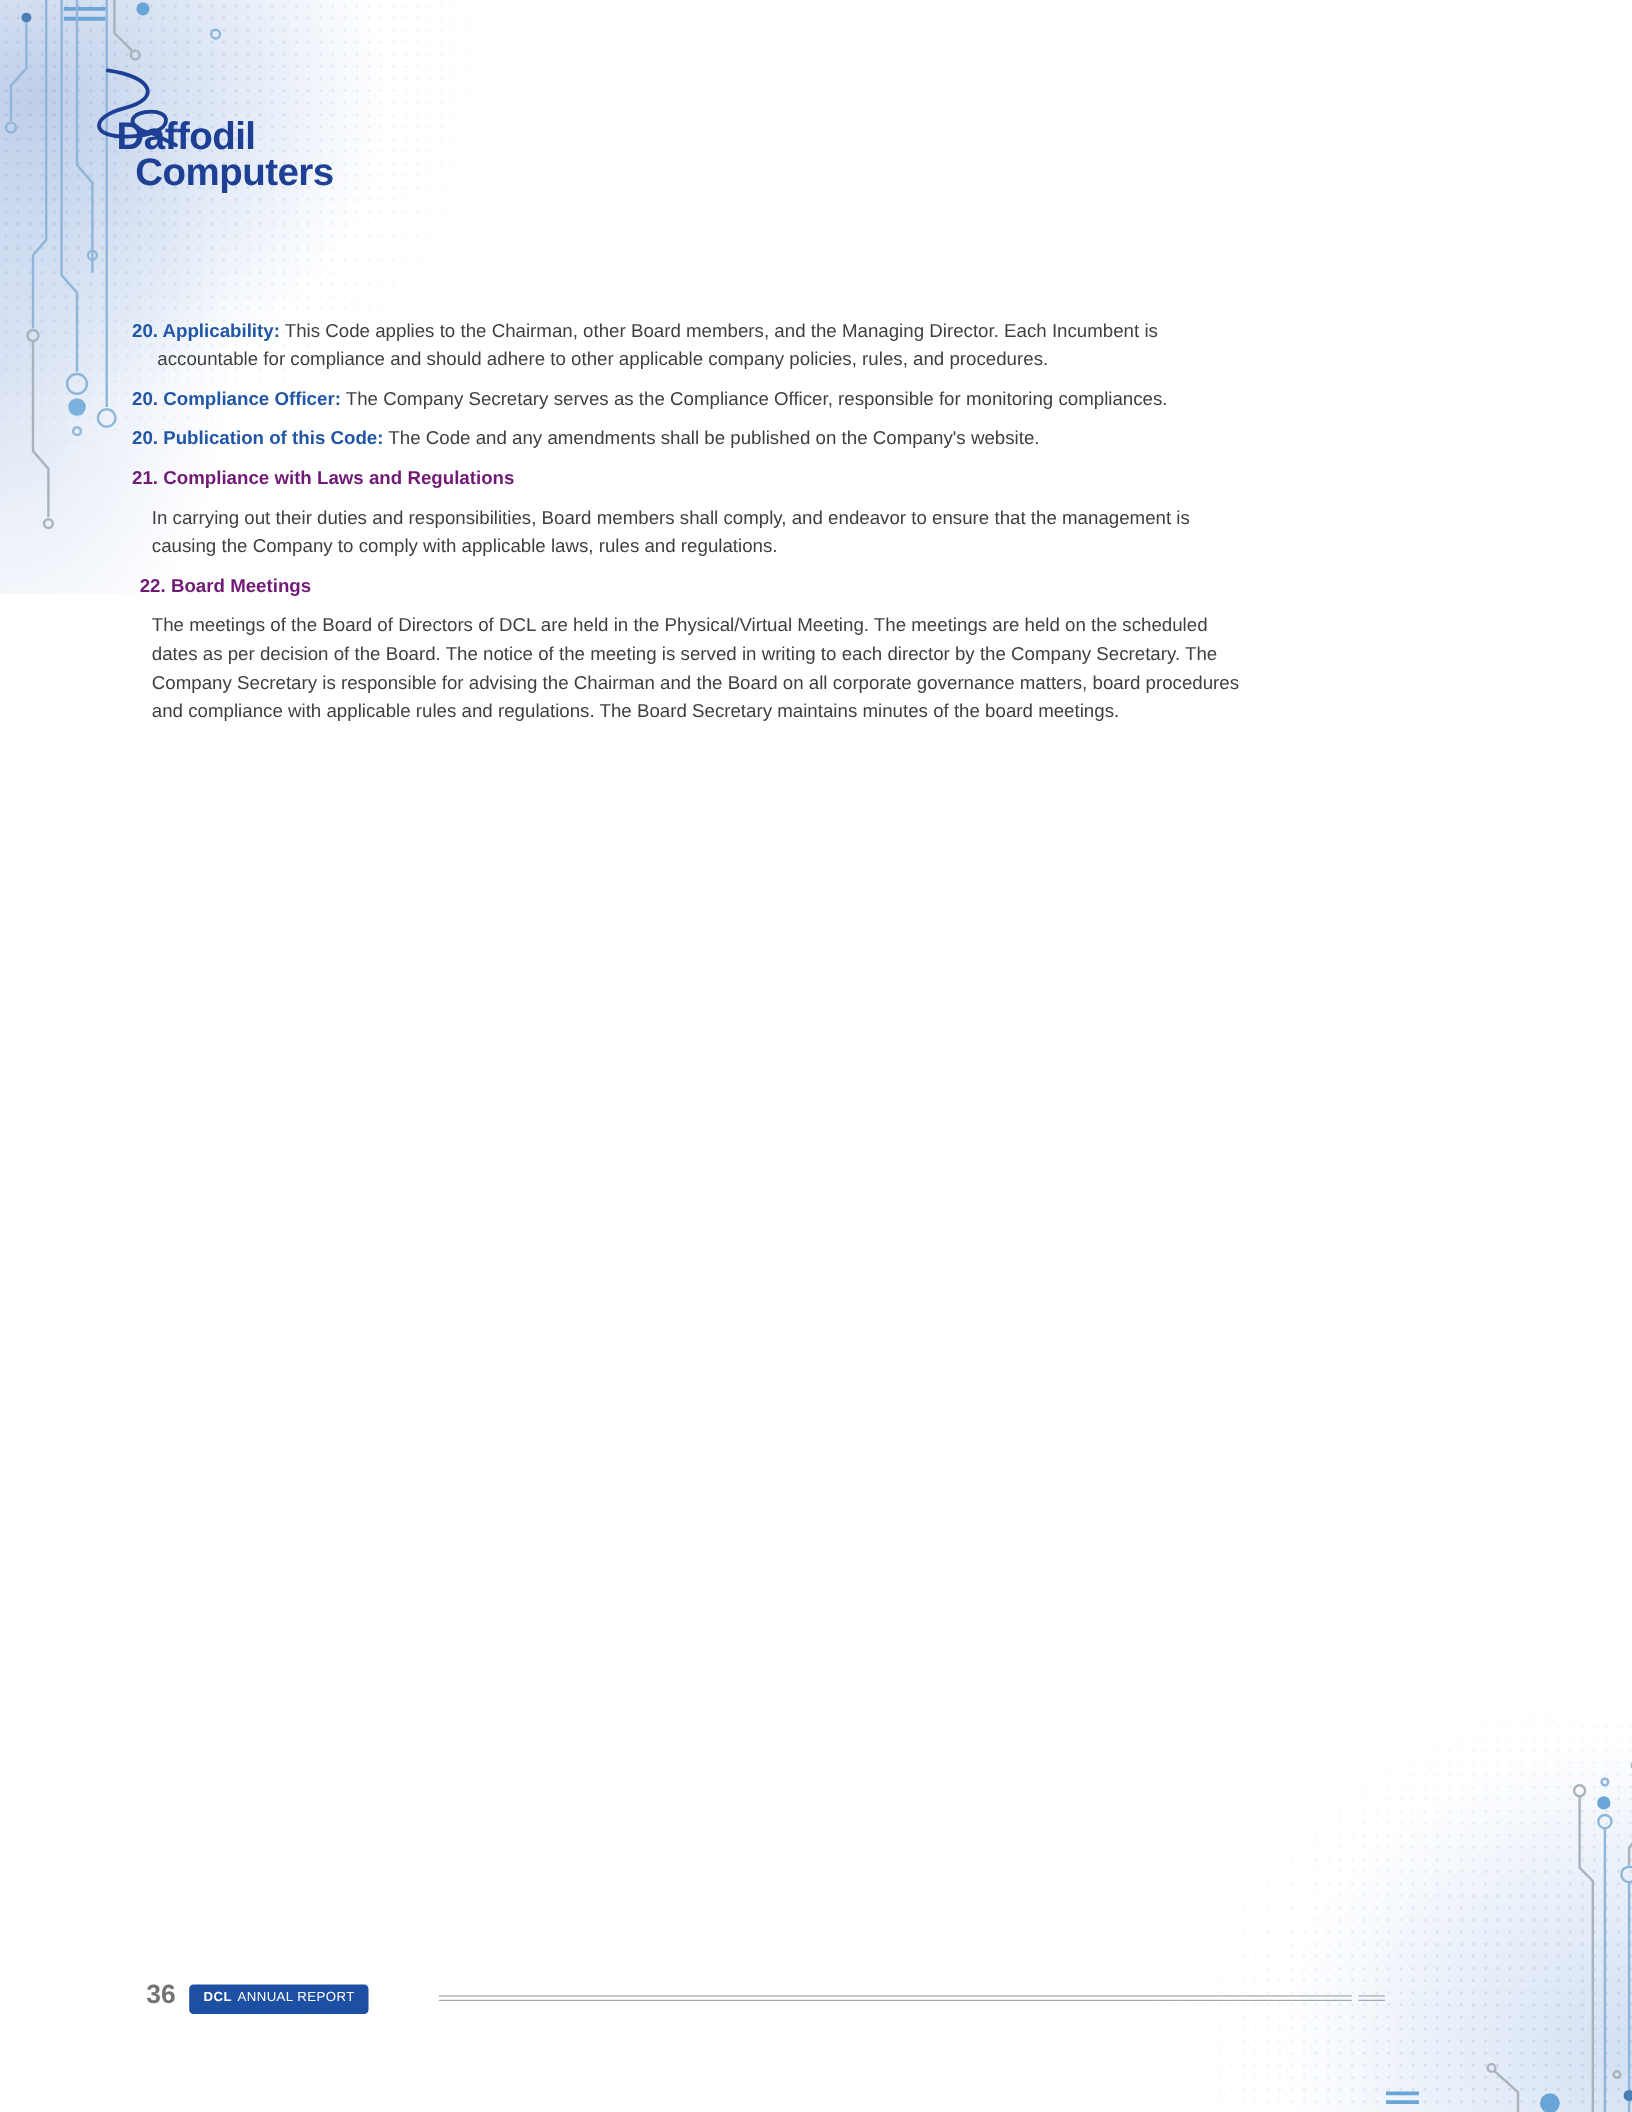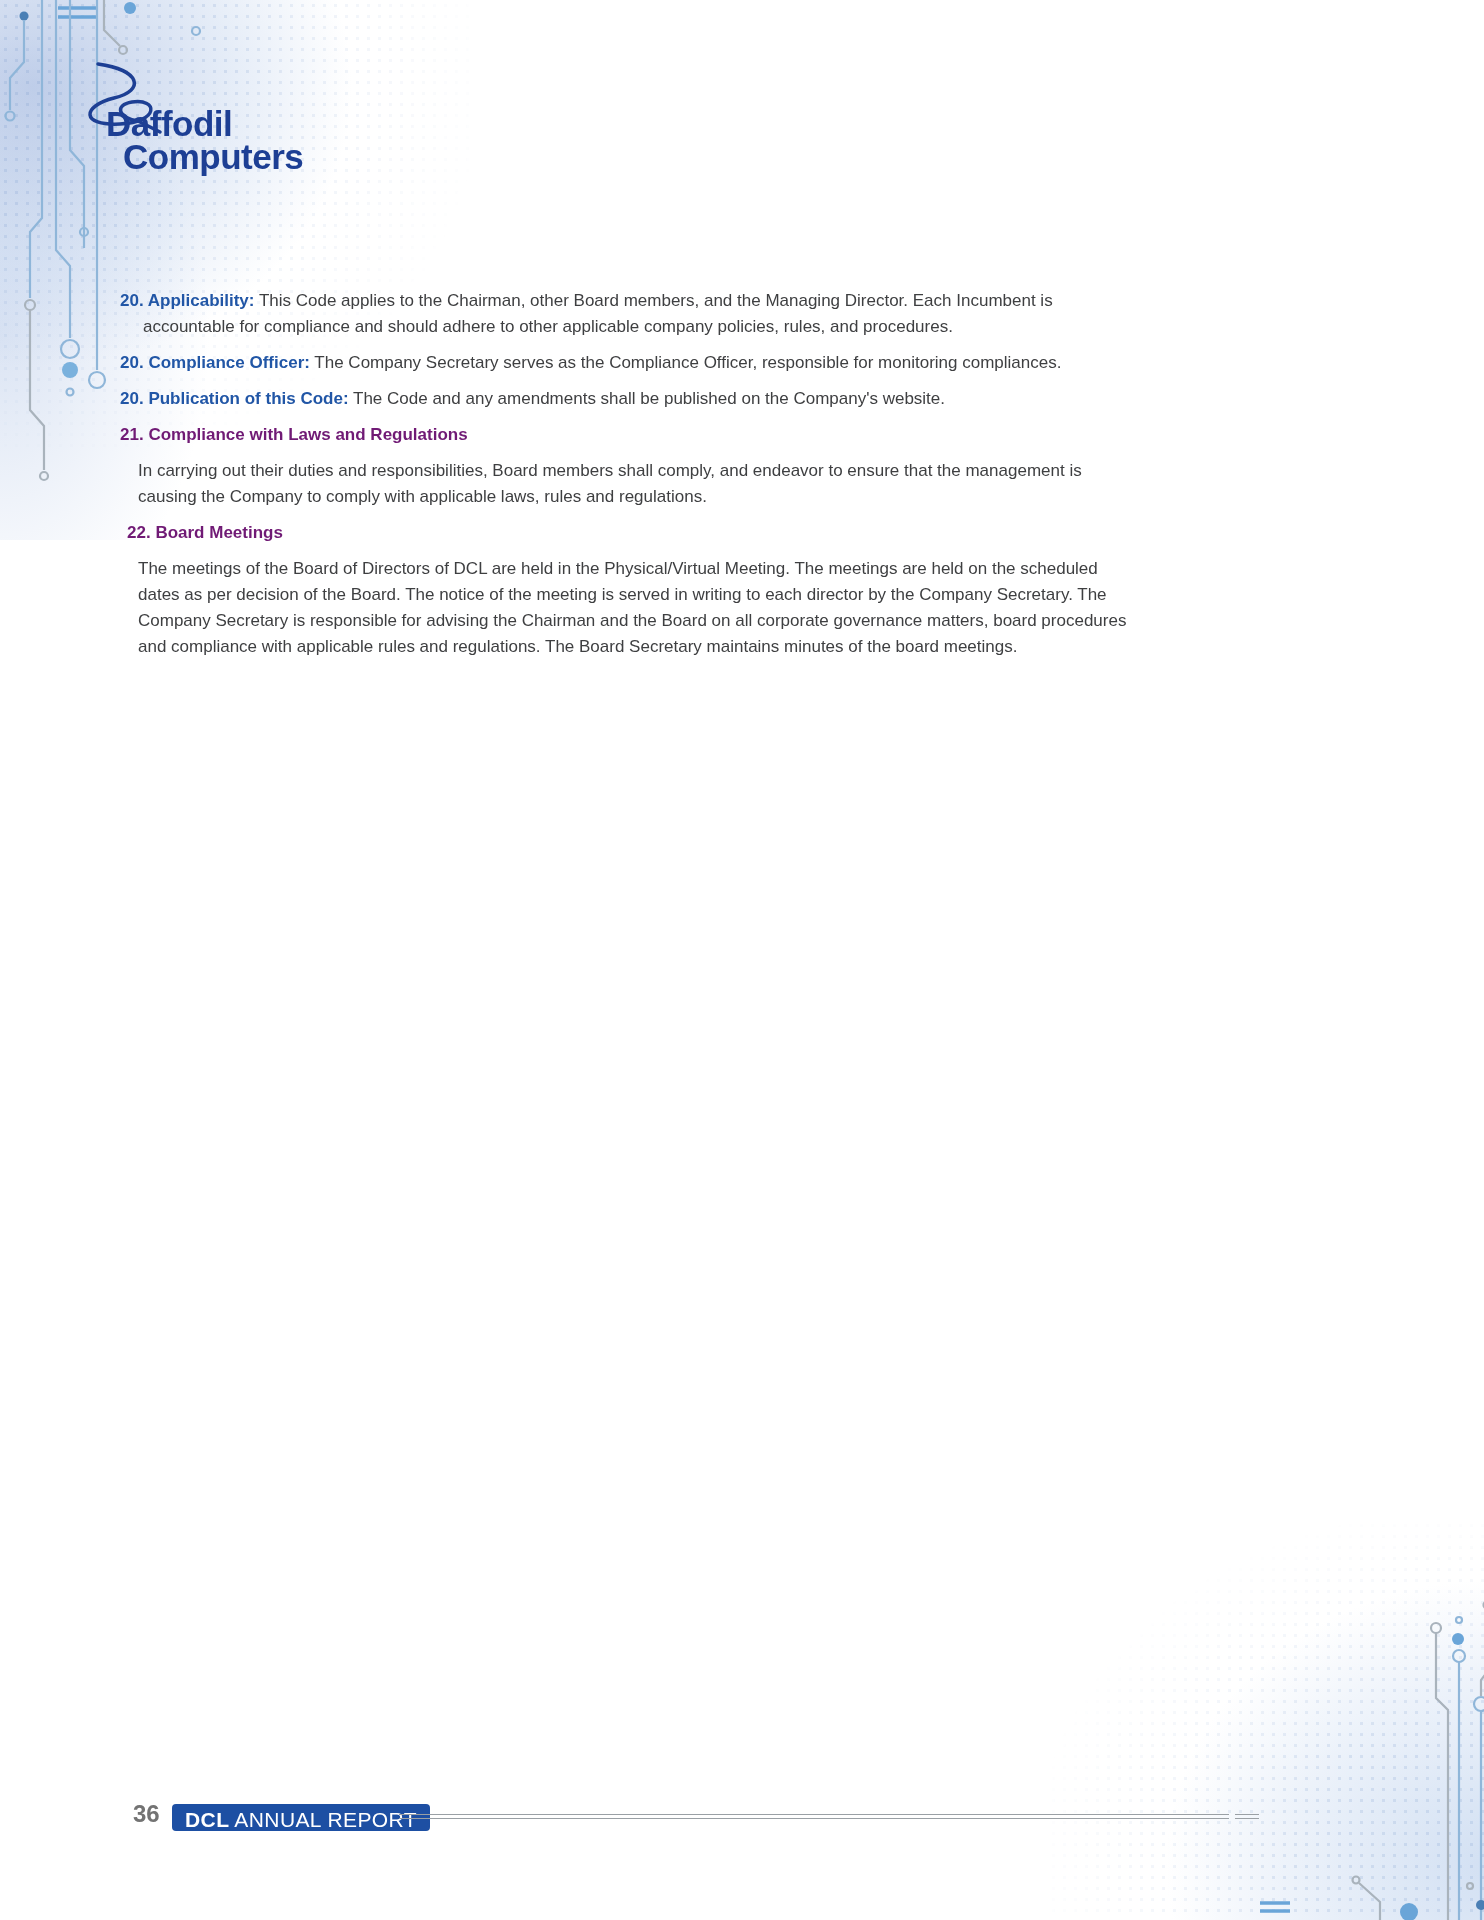--- a/index.html
+++ b/index.html
@@ -48,21 +48,21 @@
   .item{margin:0 0 10px 0;padding-left:23px;text-indent:-23px;}
   .ttl{color:#2156a6;font-weight:700;}
   .head{color:#701a75;font-weight:700;margin:0 0 10px 0;}
   .head-indent{margin-left:7px;}
   .para{margin:0 0 10px 18px;width:995px;}
   
   .pageno{position:absolute;left:133px;top:1800px;font-size:24px;font-weight:700;color:#737373;}
   .badge{
     position:absolute;left:172px;top:1804px;height:27px;box-sizing:border-box;
     background:#1d4fa3;color:#ffffff;border-radius:4px;padding:4px 13px 0 13px;
-    font-size:21px;letter-spacing:0.4px;white-space:nowrap;
+    font-size:12px;letter-spacing:0.4px;white-space:nowrap;
   }
   .badge .b{font-weight:700;margin-right:5px;}
   .rule-long{
     position:absolute;left:399px;top:1814px;width:830px;height:3px;
     border-top:1.5px solid #9aa0a5;border-bottom:1.5px solid #9aa0a5;
   }
   .rule-short{
     position:absolute;left:1235px;top:1814px;width:24px;height:3px;
     border-top:1.5px solid #9aa0a5;border-bottom:1.5px solid #9aa0a5;
   }

